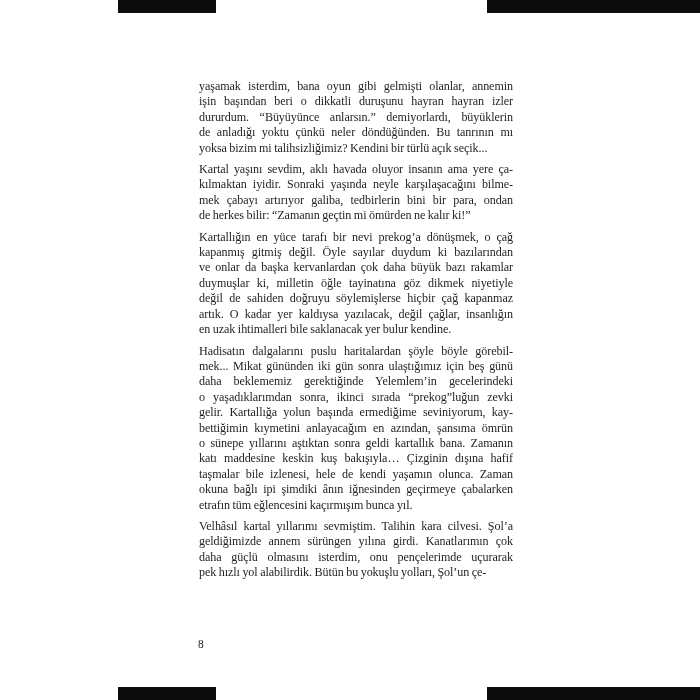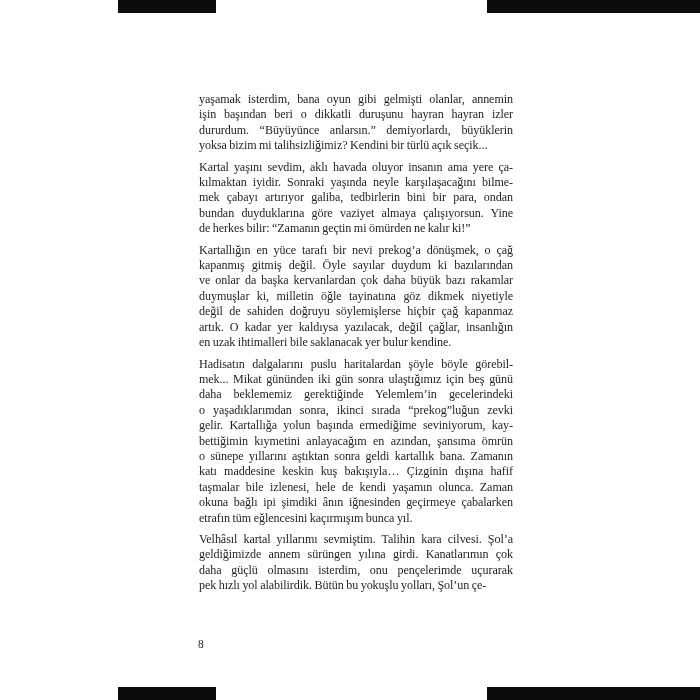--- a/index.html
+++ b/index.html
@@ -19,21 +19,21 @@
     background: var(--bar, #0c0c0c);
   }
   .bar-top-left     { left: 118px; top: 0;      width: 98px;  height: 13px; }
   .bar-top-right    { left: 487px; top: 0;      width: 213px; height: 13px; }
   .bar-bottom-left  { left: 118px; top: 687px;  width: 98px;  height: 13px; }
   .bar-bottom-right { left: 487px; top: 687px;  width: 213px; height: 13px; }
 
   .text-block {
     position: absolute;
     left: 199px;
-    top: 92px;
+    top: 79px;
     width: 314px;
     color: var(--ink, #1f1f1f);
     font-size: 12.1px;
     letter-spacing: -0.08px;
     word-spacing: -0.4px;
   }
   .para {
     margin: 0 0 6px 0;
   }
   .para:last-child { margin-bottom: 9px; }
@@ -63,27 +63,27 @@
 <div class="scan-bar bar-top-left"></div>
 <div class="scan-bar bar-top-right"></div>
 <div class="scan-bar bar-bottom-left"></div>
 <div class="scan-bar bar-bottom-right"></div>
 
 <div class="text-block" id="text-block">
     <div class="para">
       <div class="line">yaşamak isterdim, bana oyun gibi gelmişti olanlar, annemin</div>
       <div class="line">işin başından beri o dikkatli duruşunu hayran hayran izler</div>
       <div class="line">dururdum. “Büyüyünce anlarsın.” demiyorlardı, büyüklerin</div>
+      <div class="line">de anladığı yoktu çünkü neler döndüğünden. Bu tanrının mı</div>
       <div class="line">yoksa bizim mi talihsizliğimiz? Kendini bir türlü açık seçik...</div>
     </div>
     <div class="para">
       <div class="line">Kartal yaşını sevdim, aklı havada oluyor insanın ama yere ça-</div>
       <div class="line">kılmaktan iyidir. Sonraki yaşında neyle karşılaşacağını bilme-</div>
       <div class="line">mek çabayı artırıyor galiba, tedbirlerin bini bir para, ondan</div>
-      <div class="line">bundan duyduklarına göre vaziyet almaya çalışıyorsun. Yine</div>
       <div class="line">de herkes bilir: “Zamanın geçtin mi ömürden ne kalır ki!”</div>
     </div>
     <div class="para">
       <div class="line">Kartallığın en yüce tarafı bir nevi prekog’a dönüşmek, o çağ</div>
       <div class="line">kapanmış gitmiş değil. Öyle sayılar duydum ki bazılarından</div>
       <div class="line">ve onlar da başka kervanlardan çok daha büyük bazı rakamlar</div>
       <div class="line">duymuşlar ki, milletin öğle tayinatına göz dikmek niyetiyle</div>
       <div class="line">değil de sahiden doğruyu söylemişlerse hiçbir çağ kapanmaz</div>
       <div class="line">artık. O kadar yer kaldıysa yazılacak, değil çağlar, insanlığın</div>
       <div class="line">en uzak ihtimalleri bile saklanacak yer bulur kendine.</div>

